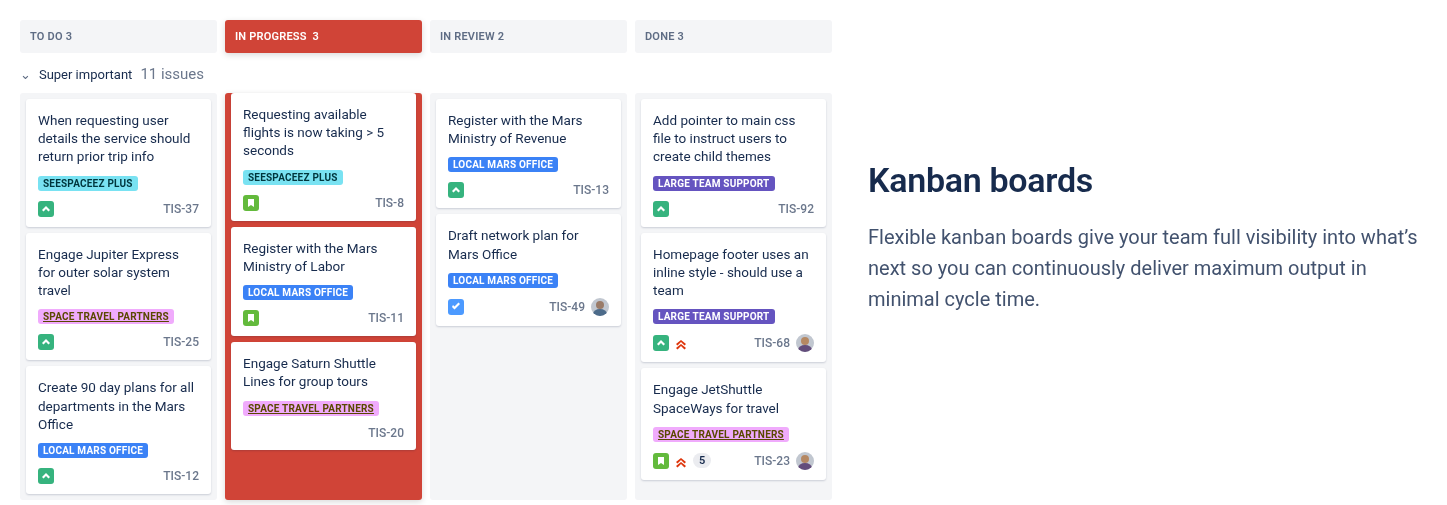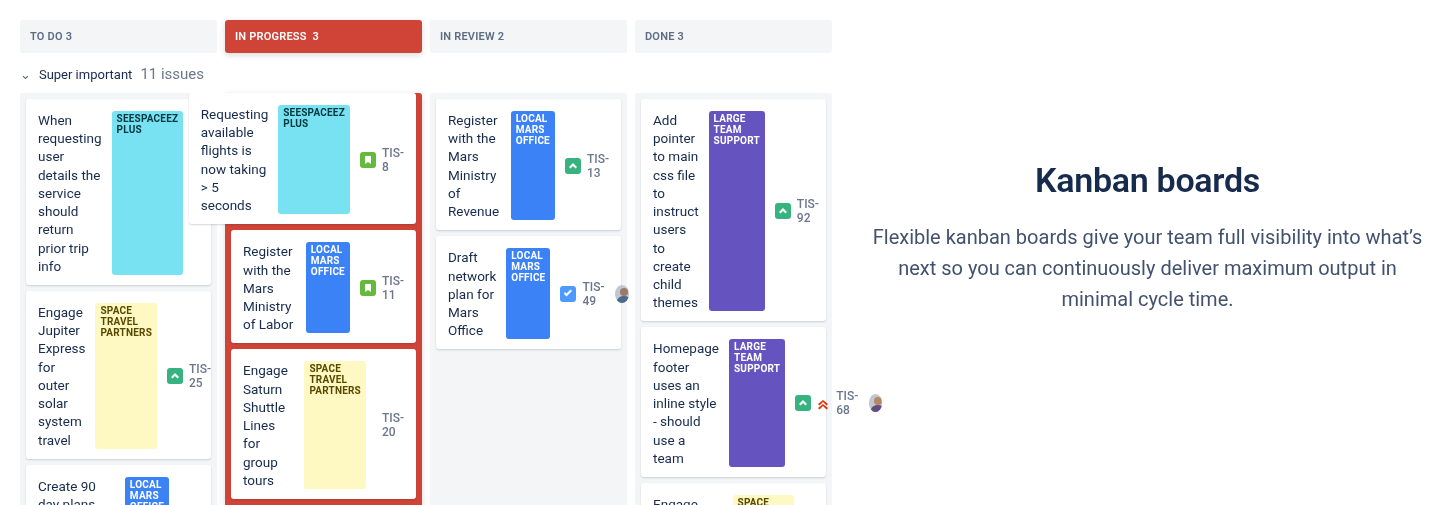--- a/index.html
+++ b/index.html
@@ -47,39 +47,39 @@
   }
   .swimlane .chev { font-size: 13px; color: #5e6c84; }
   .swimlane .count { color: #6b778c; font-size: 15px; }
 
   .card {
     background: #fff;
     border-radius: 3px;
     padding: 12px 12px 10px 12px;
     box-shadow: 0 1px 2px rgba(9,30,66,0.18);
     display: flex;
-    flex-direction: row;
+    flex-direction: column;
     gap: 10px;
   }
   .card-title {
     font-size: 13.5px;
     line-height: 1.35;
     color: #172b4d;
   }
   .labels { display: flex; gap: 4px; flex-wrap: wrap; }
   .label {
     font-size: 10px;
     font-weight: 700;
     padding: 2px 5px;
     border-radius: 3px;
     letter-spacing: 0.2px;
     text-transform: uppercase;
   }
   .l-cyan   { background: #79e2f2; color: #00363d; }
-  .l-yellow { background: #fef9c3; color: #594800; }
+  .l-yellow { background: #f0abfc; color: #594800; text-decoration: underline; }
   .l-orange { background: #3b82f6; color: #fff; }
   .l-purple { background: #6554c0; color: #fff; }
 
   .card-foot {
     display: flex;
     align-items: center;
     justify-content: space-between;
     gap: 6px;
   }
   .foot-left { display: flex; align-items: center; gap: 5px; }
@@ -121,21 +121,20 @@
   .avatar::after {
     content: ""; position: absolute; left: 2px; top: 11px;
     width: 14px; height: 10px; border-radius: 50% 50% 0 0; background: #4c6b8a;
   }
   .avatar.fem::before { background: #b58863; }
   .avatar.fem::after  { background: #634d7b; }
 
   .feature {
     max-width: 565px;
     padding-top: 140px;
-    text-align: center;
   }
   .feature h2 {
     font-size: 34px;
     font-weight: 600;
     color: #172b4d;
     margin-bottom: 22px;
     letter-spacing: -0.3px;
   }
   .feature p {
     font-size: 20px;

